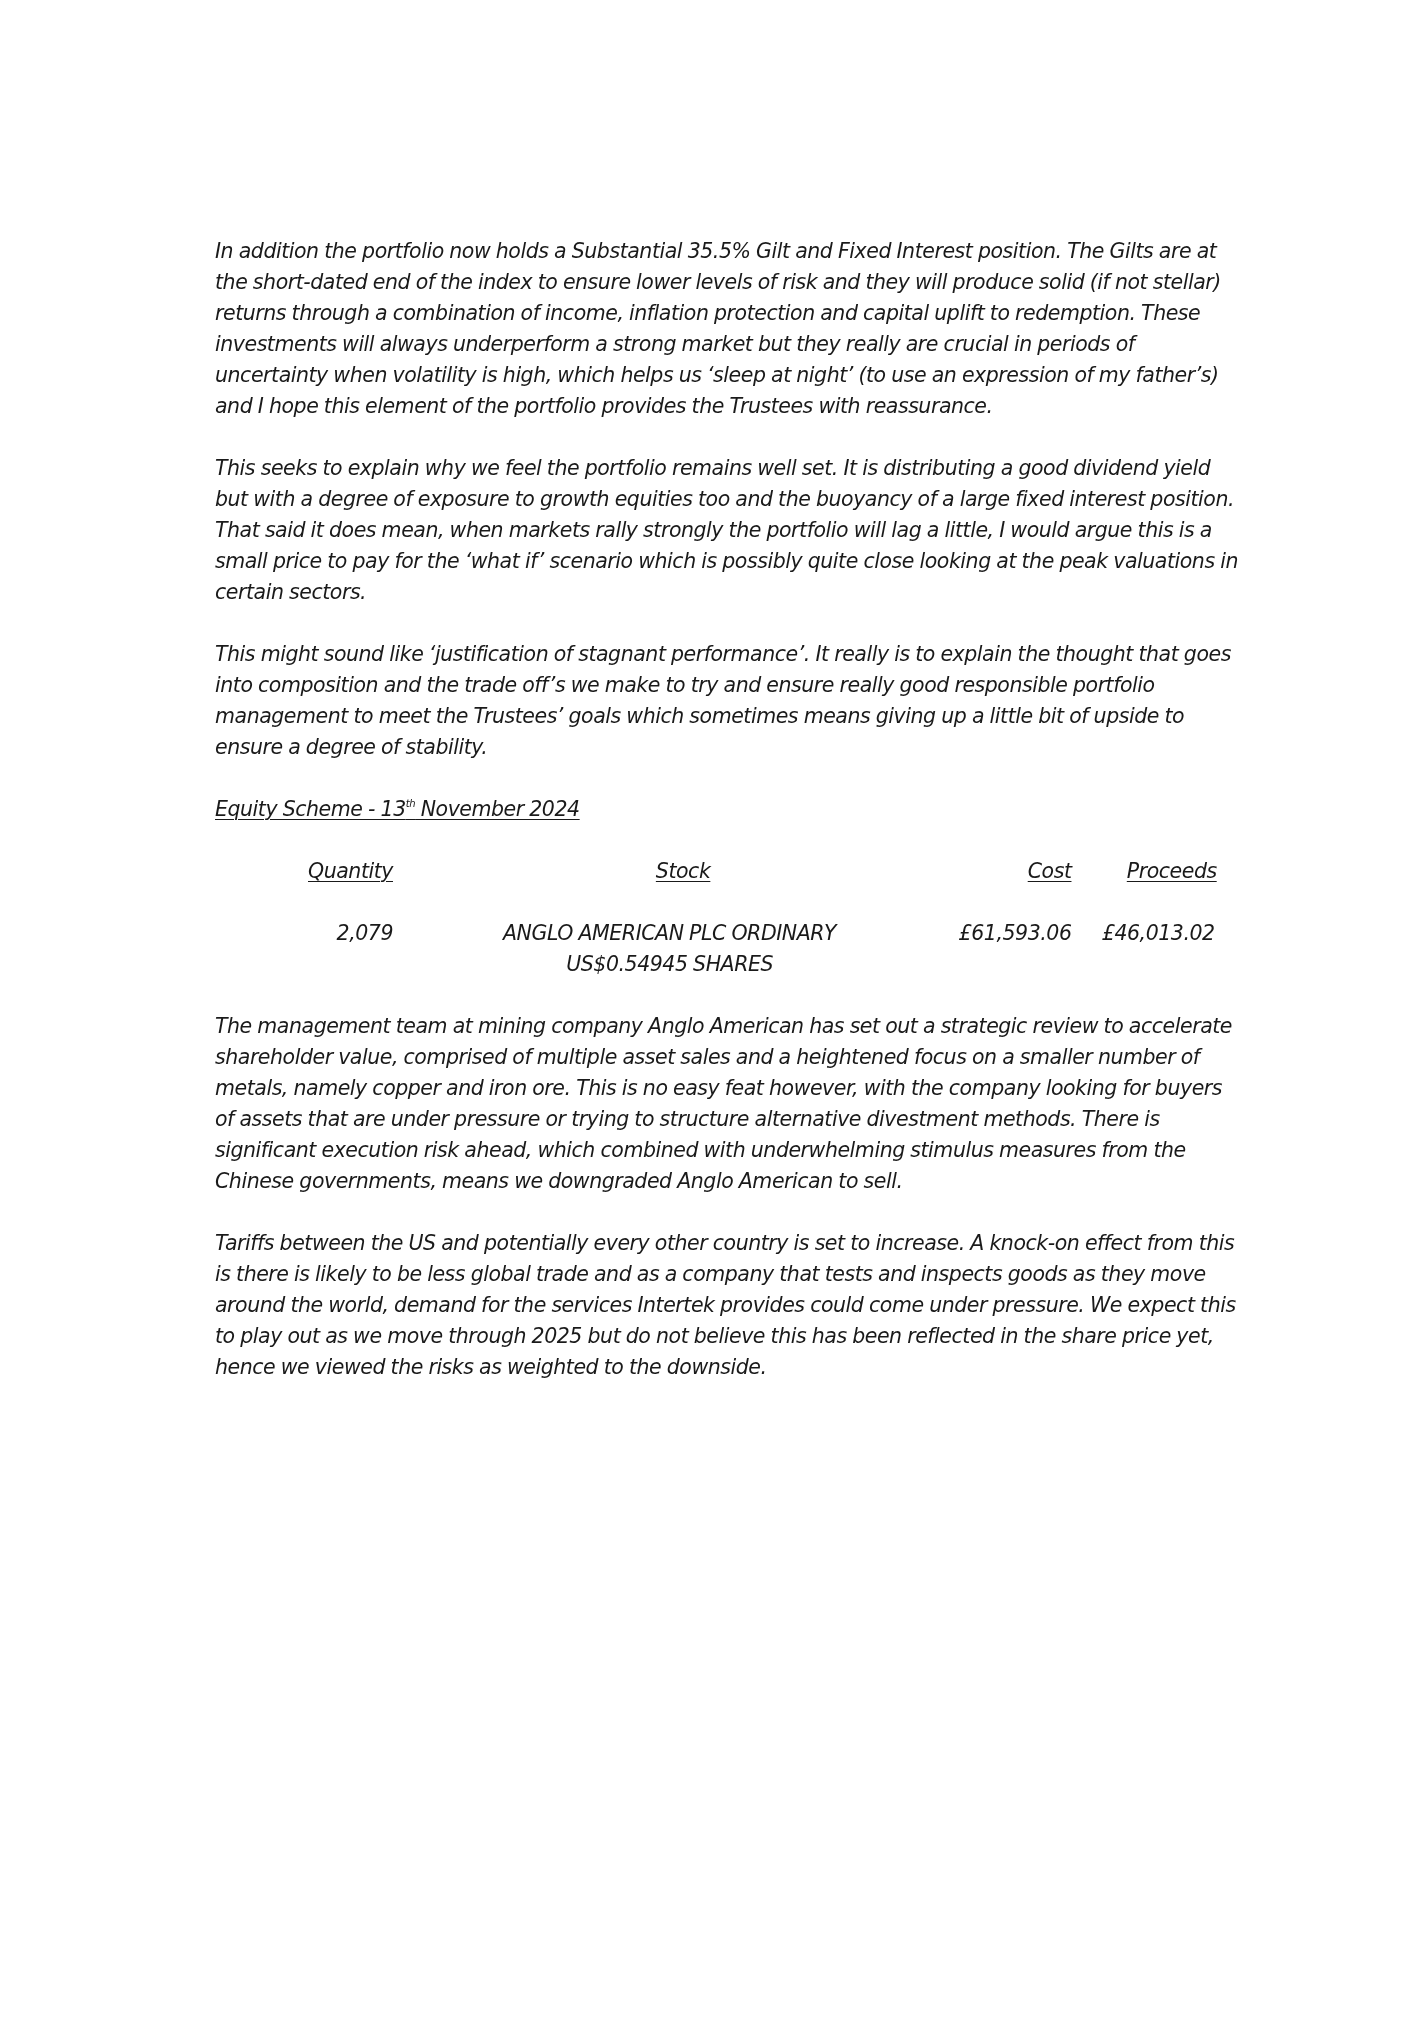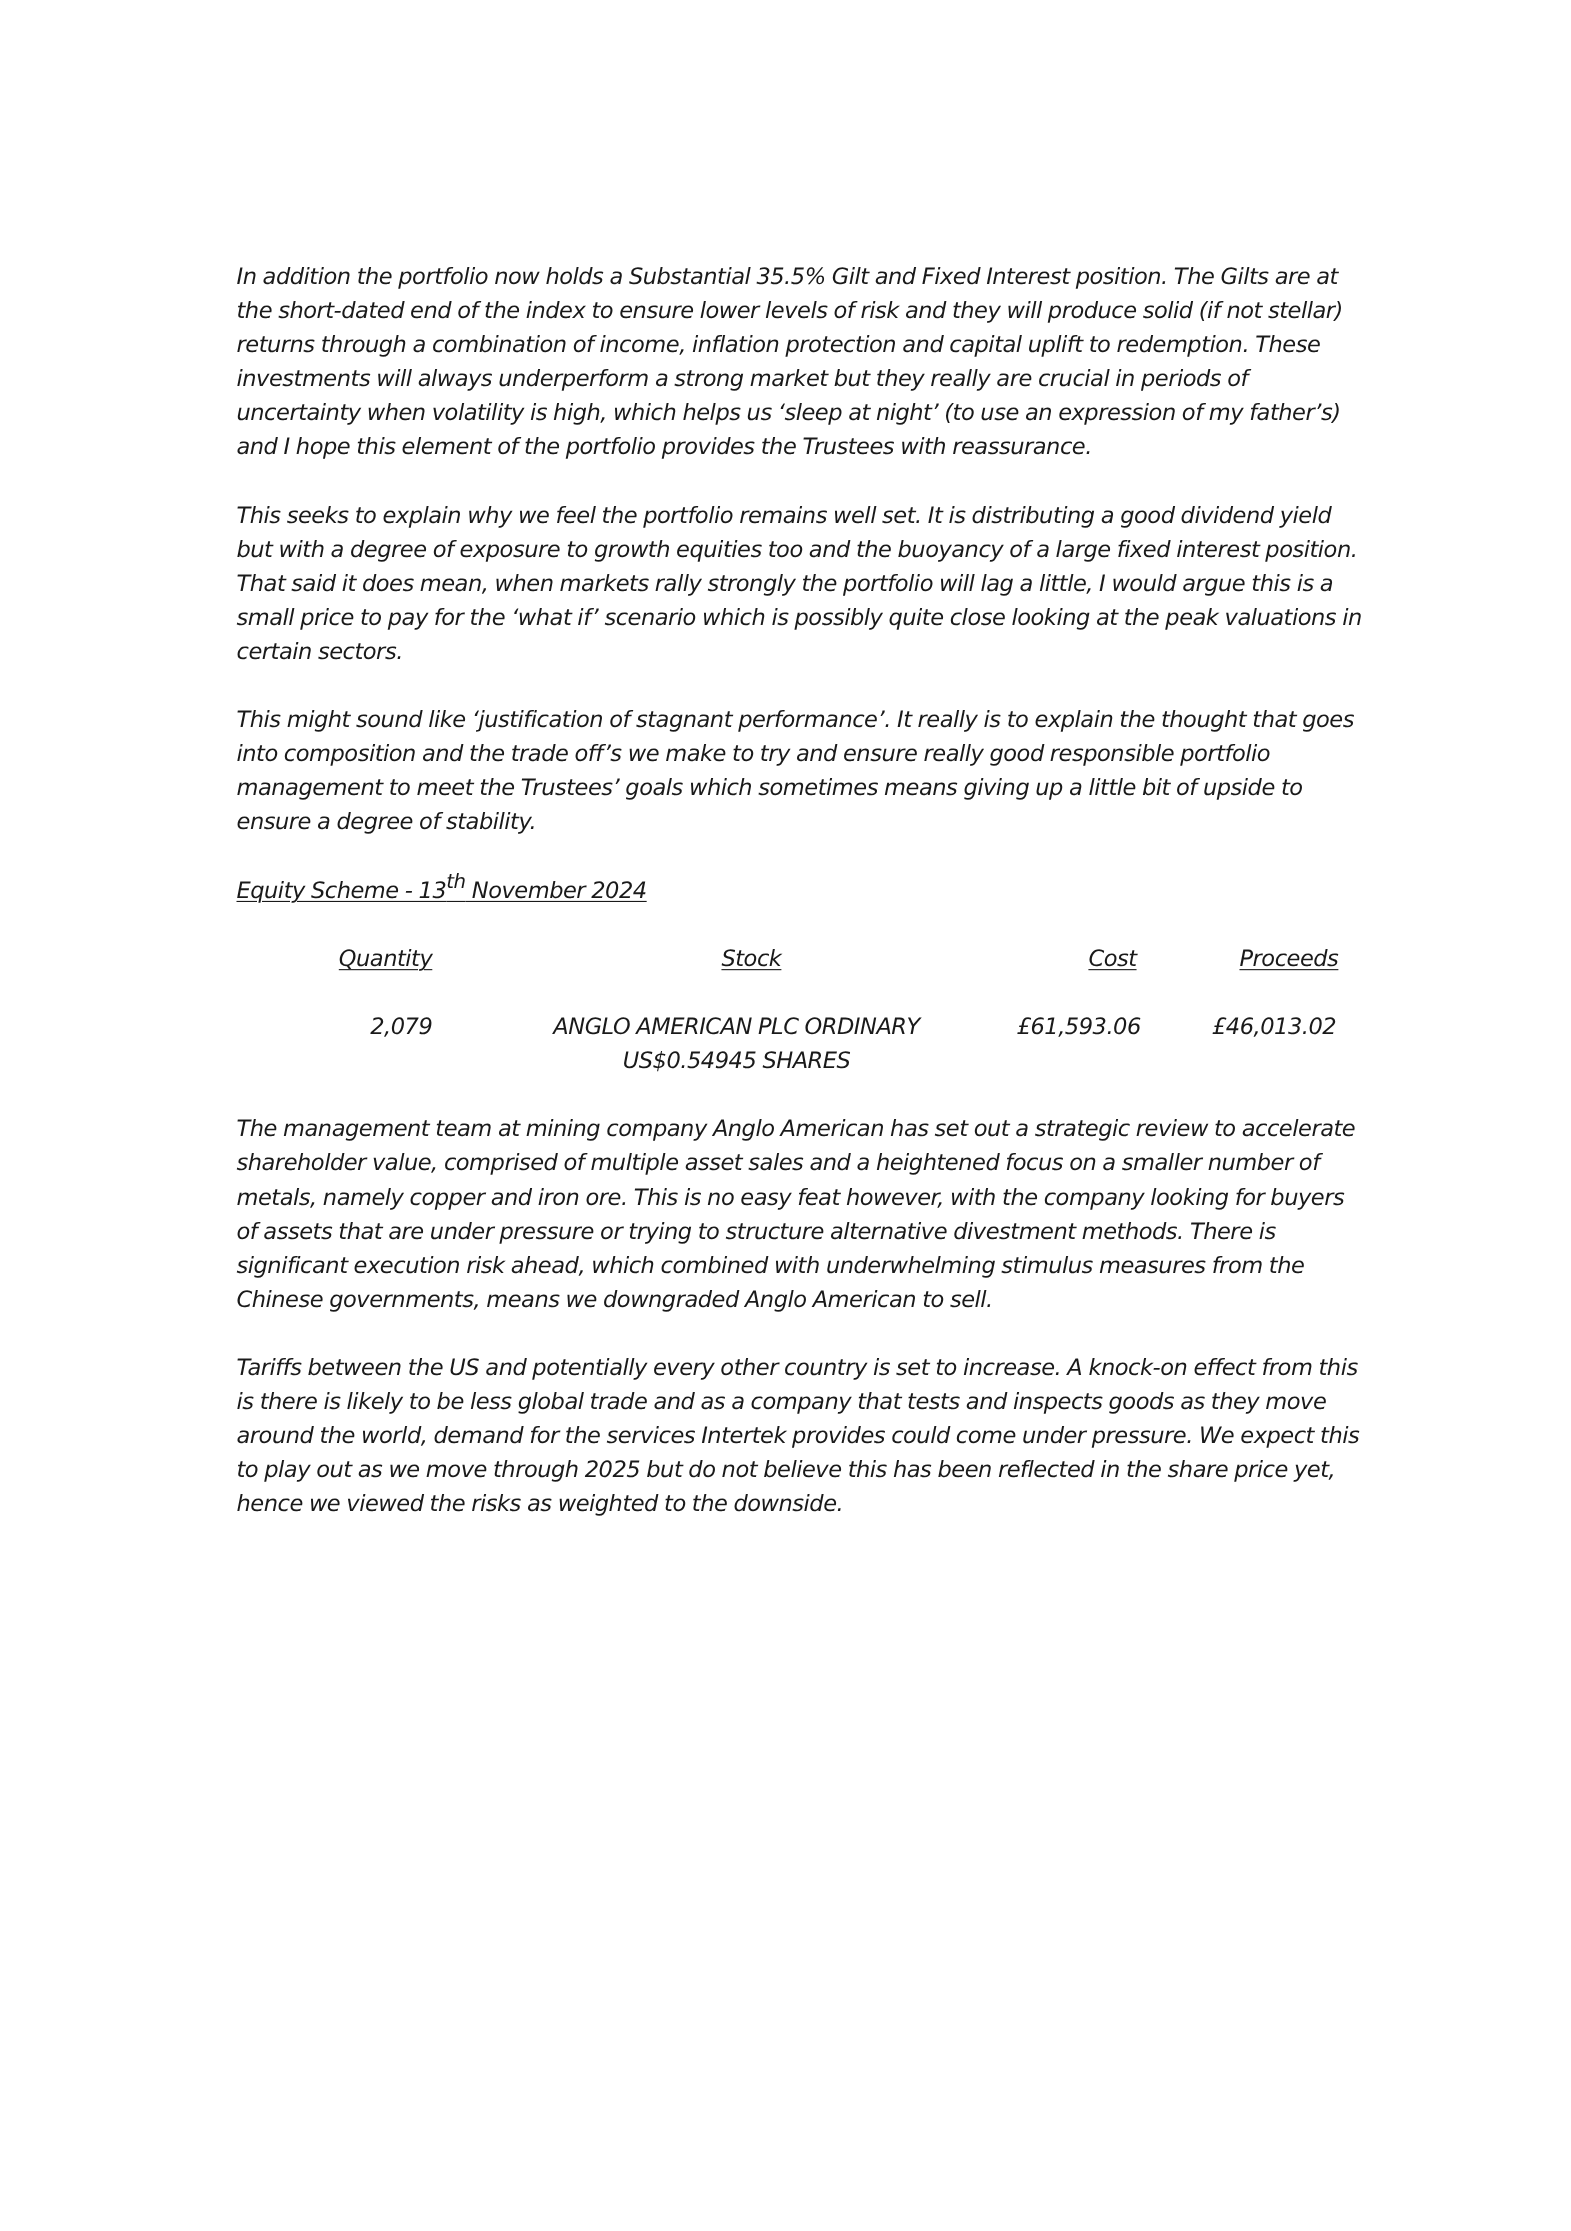--- a/index.html
+++ b/index.html
@@ -32,21 +32,21 @@
     .heading {
       text-decoration: underline;
       text-underline-offset: 3px;
       text-decoration-thickness: 1px;
       margin: 0 0 31px 0;
     }
     .sold {
       margin-left: 12px;
     }
     sup {
-      font-size: 18px;
+      font-size: 10px;
       line-height: 0;
       vertical-align: 9px;
     }
     .txn-table {
       border-collapse: collapse;
       margin-left: 66px;
       width: 964px;
       margin-bottom: 31px;
     }
     .txn-table td, .txn-table th {
@@ -59,21 +59,21 @@
       padding-bottom: 31px;
     }
     .txn-table th span {
       text-decoration: underline;
       text-underline-offset: 3px;
       text-decoration-thickness: 1px;
       margin-left: 27px;
     }
     .col-qty { width: 96px; text-align: right; padding-right: 22px !important; }
     .col-stock { width: 540px; text-align: center; }
-    .col-cost { width: 150px; }
+    .col-cost { width: 150px; text-align: right; }
     .col-proc { width: 178px; text-align: center; }
     .txn-table.single { margin-top: 0; }
   </style>
 </head>
 <body>
 
 <div class="page">
 
   <p>In addition the portfolio now holds a Substantial 35.5% Gilt and Fixed Interest position. The Gilts are at the short-dated end of the index to ensure lower levels of risk and they will produce solid (if not stellar) returns through a combination of income, inflation protection and capital uplift to redemption. These investments will always underperform a strong market but they really are crucial in periods of uncertainty when volatility is high, which helps us ‘sleep at night’ (to use an expression of my father’s) and I hope this element of the portfolio provides the Trustees with reassurance.</p>
   <p>This seeks to explain why we feel the portfolio remains well set. It is distributing a good dividend yield but with a degree of exposure to growth equities too and the buoyancy of a large fixed interest position. That said it does mean, when markets rally strongly the portfolio will lag a little, I would argue this is a small price to pay for the ‘what if’ scenario which is possibly quite close looking at the peak valuations in certain sectors.</p>

